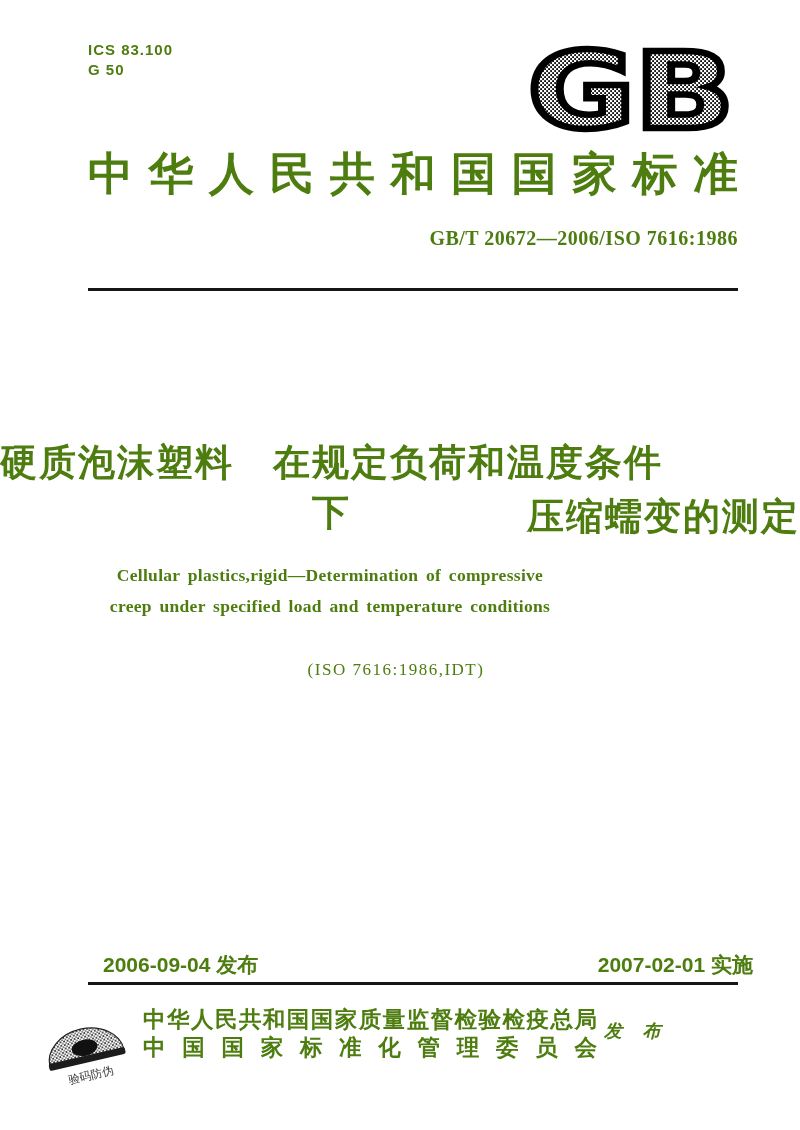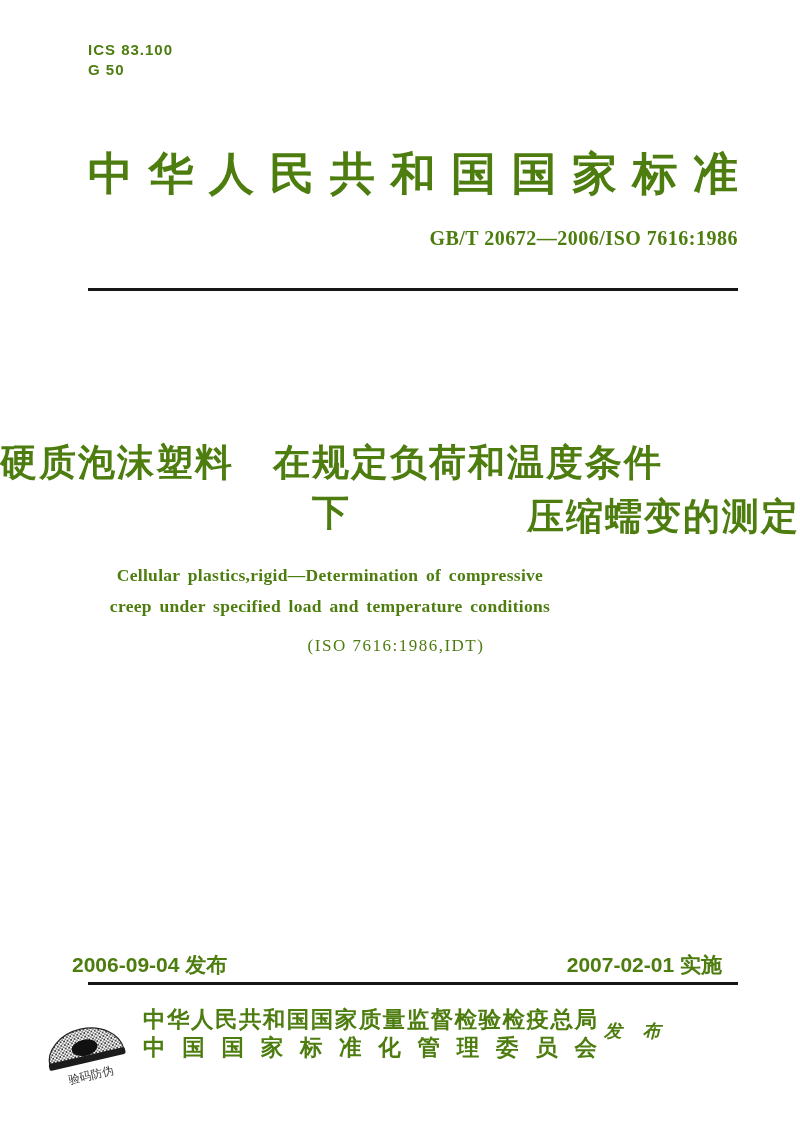--- a/index.html
+++ b/index.html
@@ -49,27 +49,27 @@
     font-weight:bold;font-size:37px;letter-spacing:2px;
   }
   
   .en-title{
     position:absolute;left:0;top:560px;width:660px;text-align:center;
     font-family:"Liberation Serif", serif;
     font-weight:bold;font-size:17.5px;line-height:31px;
     word-spacing:3px;letter-spacing:0.3px;
   }
   .iso-ref{
-    position:absolute;left:0;top:636px;width:792px;text-align:center;
+    position:absolute;left:0;top:660px;width:792px;text-align:center;
     font-family:"Liberation Serif", serif;
     font-size:17px;letter-spacing:1.5px;
   }
   
   .dates-row{
-    position:absolute;left:72px;top:951px;width:650px;
+    position:absolute;left:103px;top:951px;width:650px;
     display:flex;justify-content:space-between;
     font-family:"Liberation Sans", sans-serif;
     font-weight:bold;font-size:21px;text-align:center;
   }
   
   .issuers{
     position:absolute;left:143px;top:1006px;width:454px;
     font-weight:bold;font-size:22.5px;line-height:27.5px;
     font-family:"Liberation Serif", serif;
   }
@@ -85,20 +85,32 @@
 </head>
 <body>
 
 <div class="page">
 
   <div class="ics-block">
     <div>ICS 83.100</div>
     <div>G 50</div>
   </div>
 
+  <div class="gb-logo">
+    <svg width="212" height="96" viewBox="0 0 212 96">
+      <defs>
+        <pattern id="halftone" width="4" height="4" patternUnits="userSpaceOnUse">
+          <rect width="4" height="4" fill="#ffffff"></rect>
+          <circle cx="1.1" cy="1.1" r="1.05" fill="#000000"></circle>
+          <circle cx="3.1" cy="3.1" r="1.05" fill="#000000"></circle>
+        </pattern>
+      </defs>
+      <text x="2" y="86" font-family="'DejaVu Sans', sans-serif" font-weight="bold" font-size="106" textLength="206" lengthAdjust="spacingAndGlyphs" fill="url(#halftone)" stroke="#000000" stroke-width="6.5">GB</text>
+    </svg>
+  </div>
 
   <div class="header-title justify-chars">
       <span>中</span>
       <span>华</span>
       <span>人</span>
       <span>民</span>
       <span>共</span>
       <span>和</span>
       <span>国</span>
       <span>国</span>

